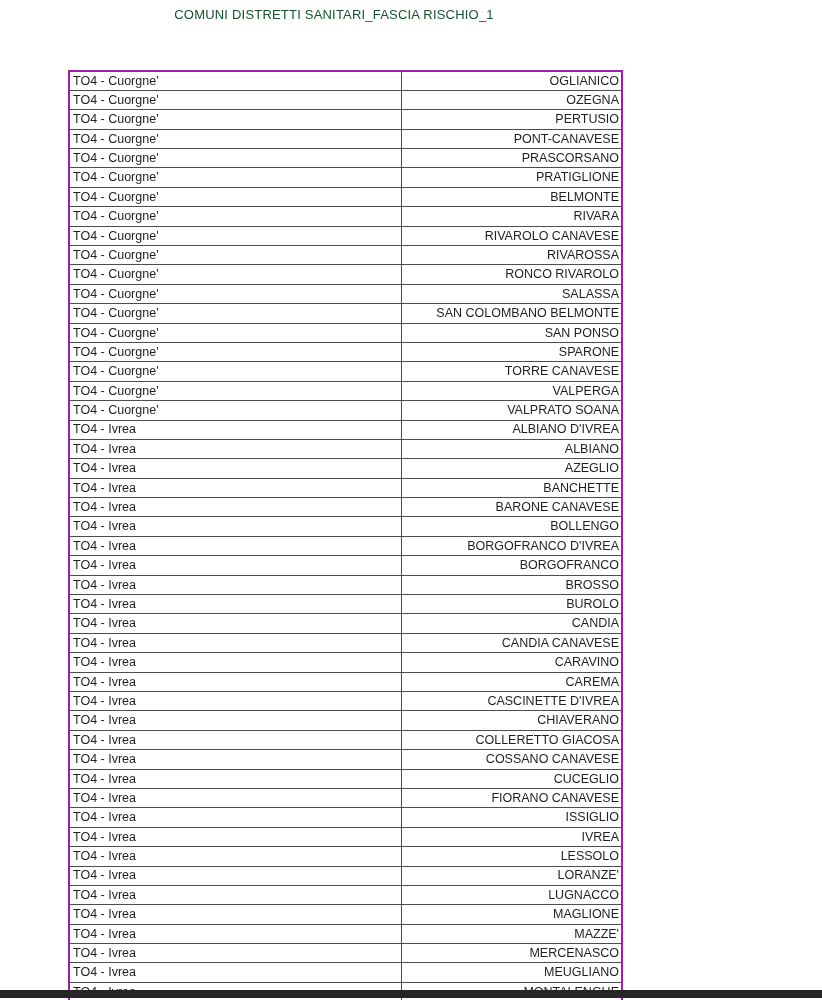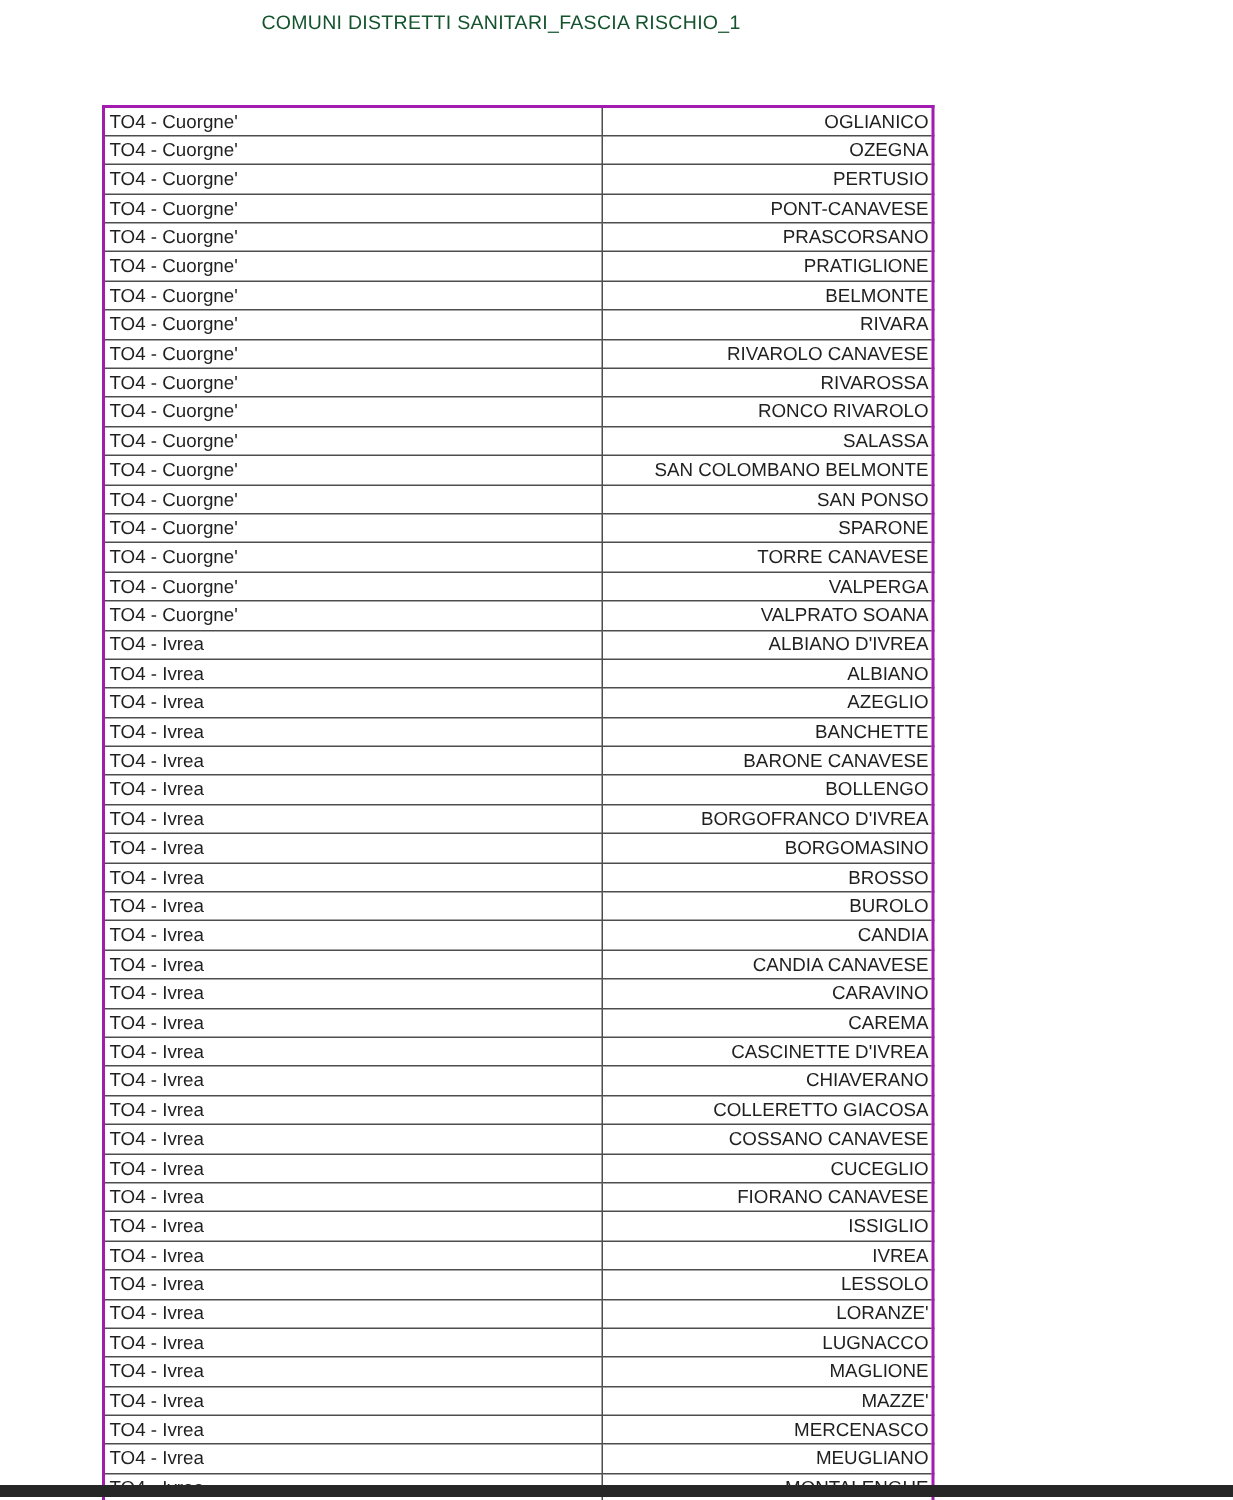--- a/index.html
+++ b/index.html
@@ -185,21 +185,21 @@
     <td class="col-comune">BOLLENGO</td>
   </tr>
 
   <tr>
     <td class="col-district">TO4 - Ivrea</td>
     <td class="col-comune">BORGOFRANCO D'IVREA</td>
   </tr>
 
   <tr>
     <td class="col-district">TO4 - Ivrea</td>
-    <td class="col-comune">BORGOMASINO</td>
+    <td class="col-comune">BORGOFRANCO</td>
   </tr>
 
   <tr>
     <td class="col-district">TO4 - Ivrea</td>
     <td class="col-comune">BROSSO</td>
   </tr>
 
   <tr>
     <td class="col-district">TO4 - Ivrea</td>
     <td class="col-comune">BUROLO</td>

